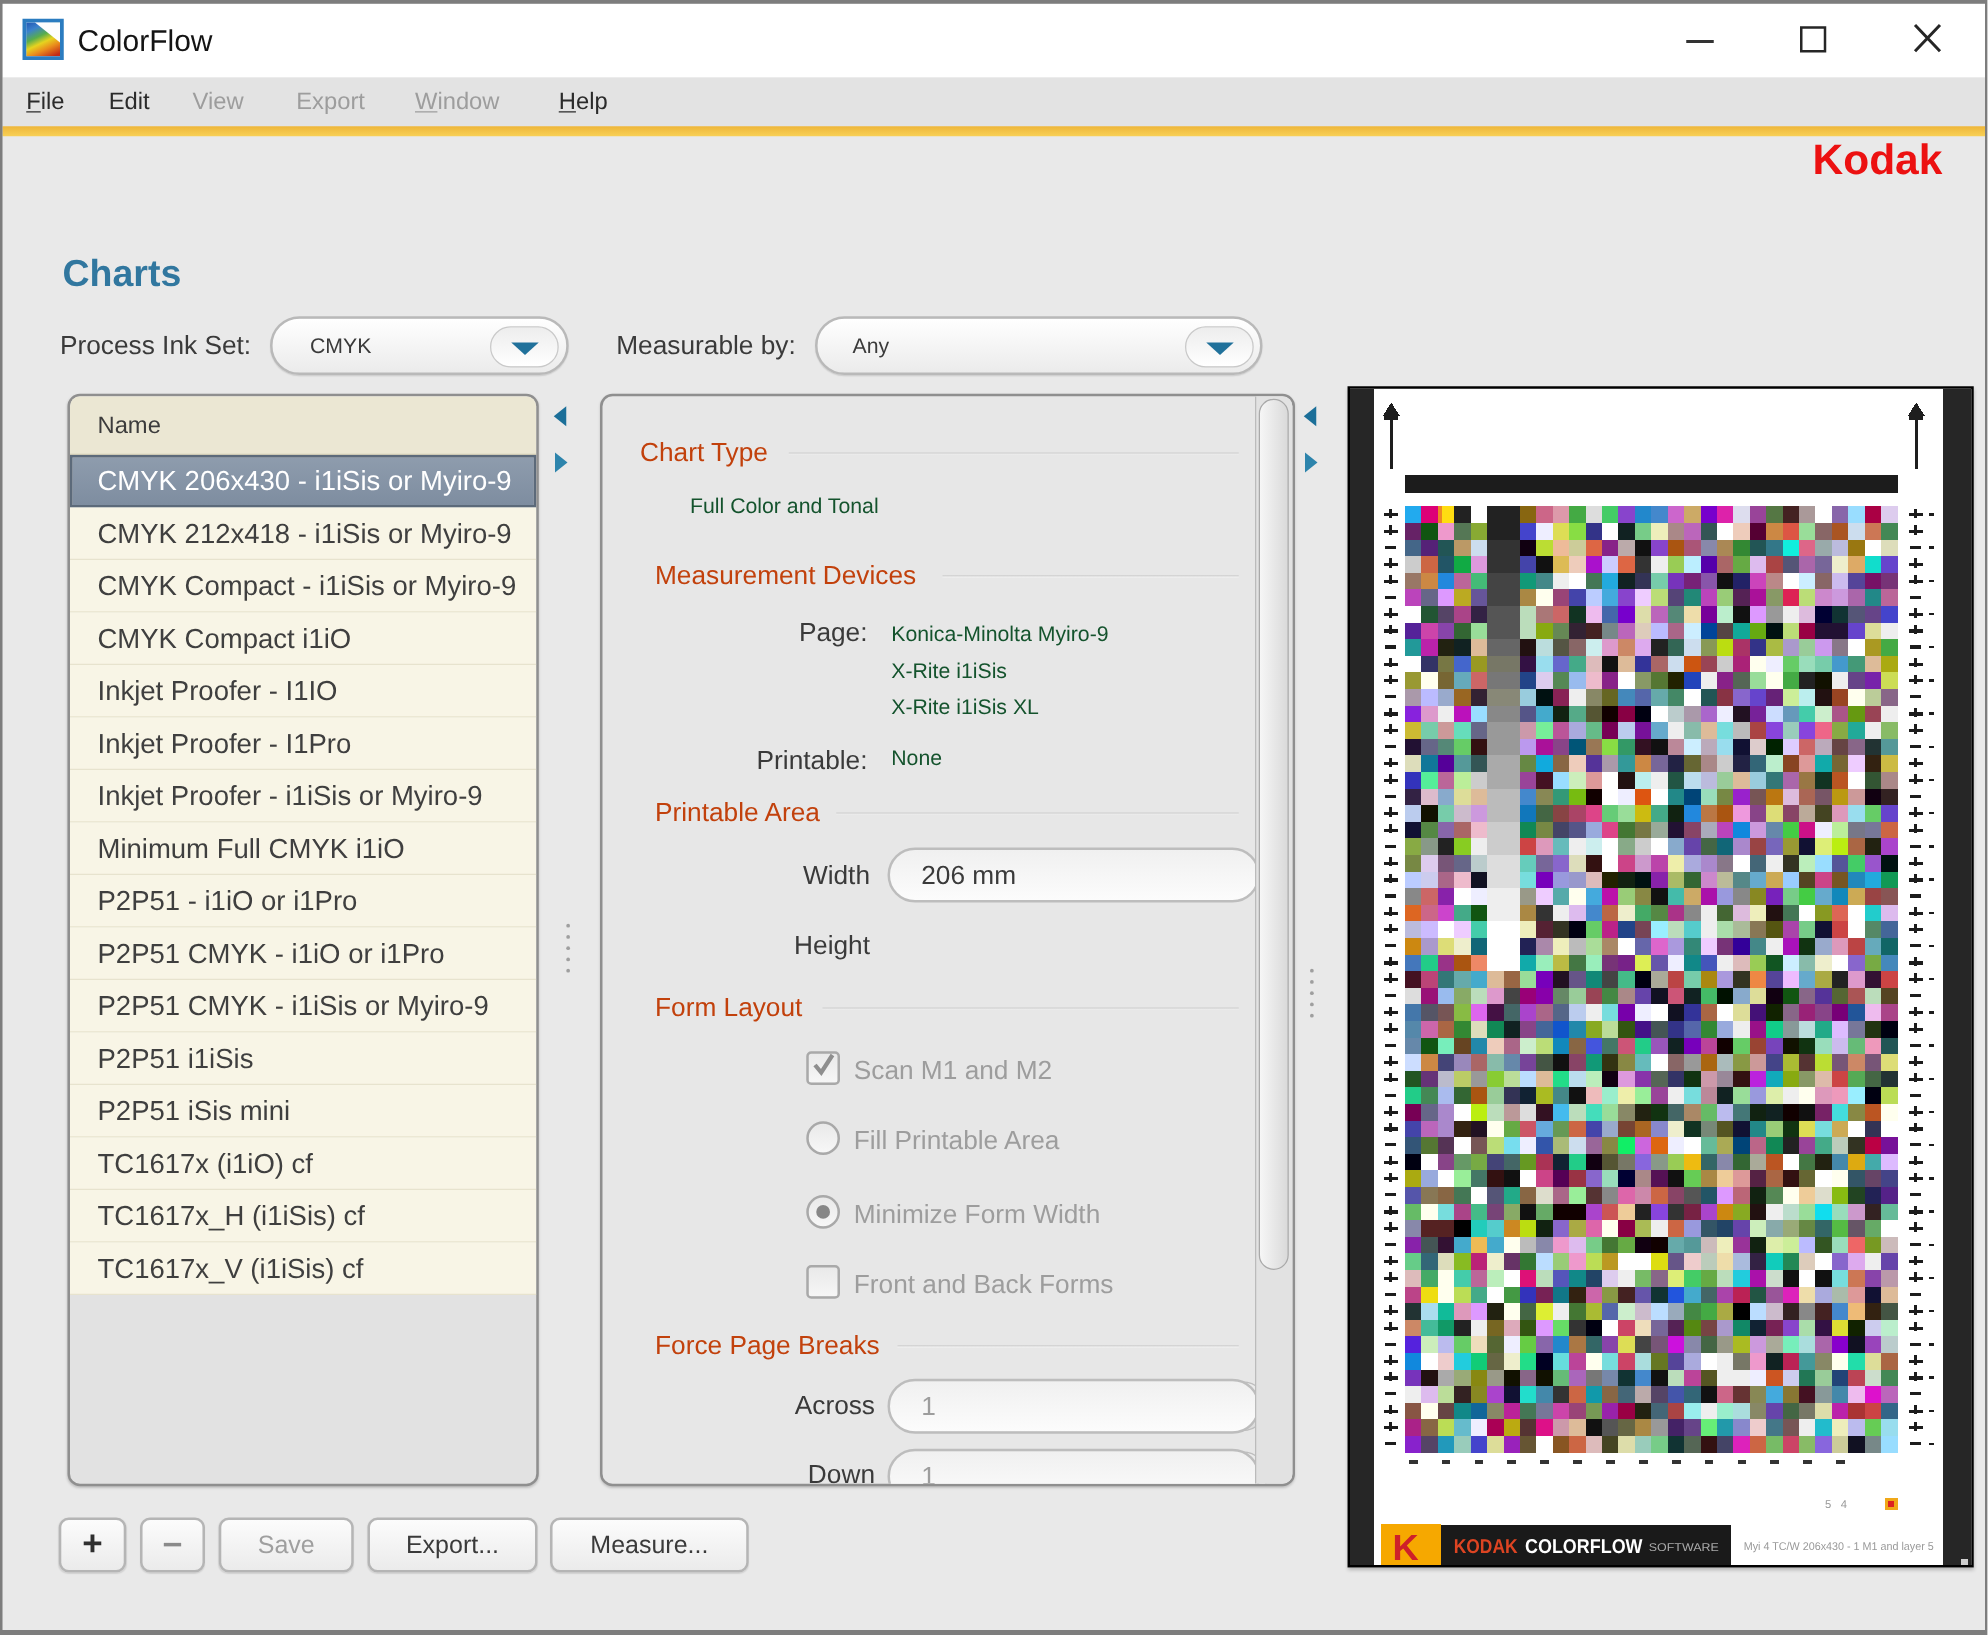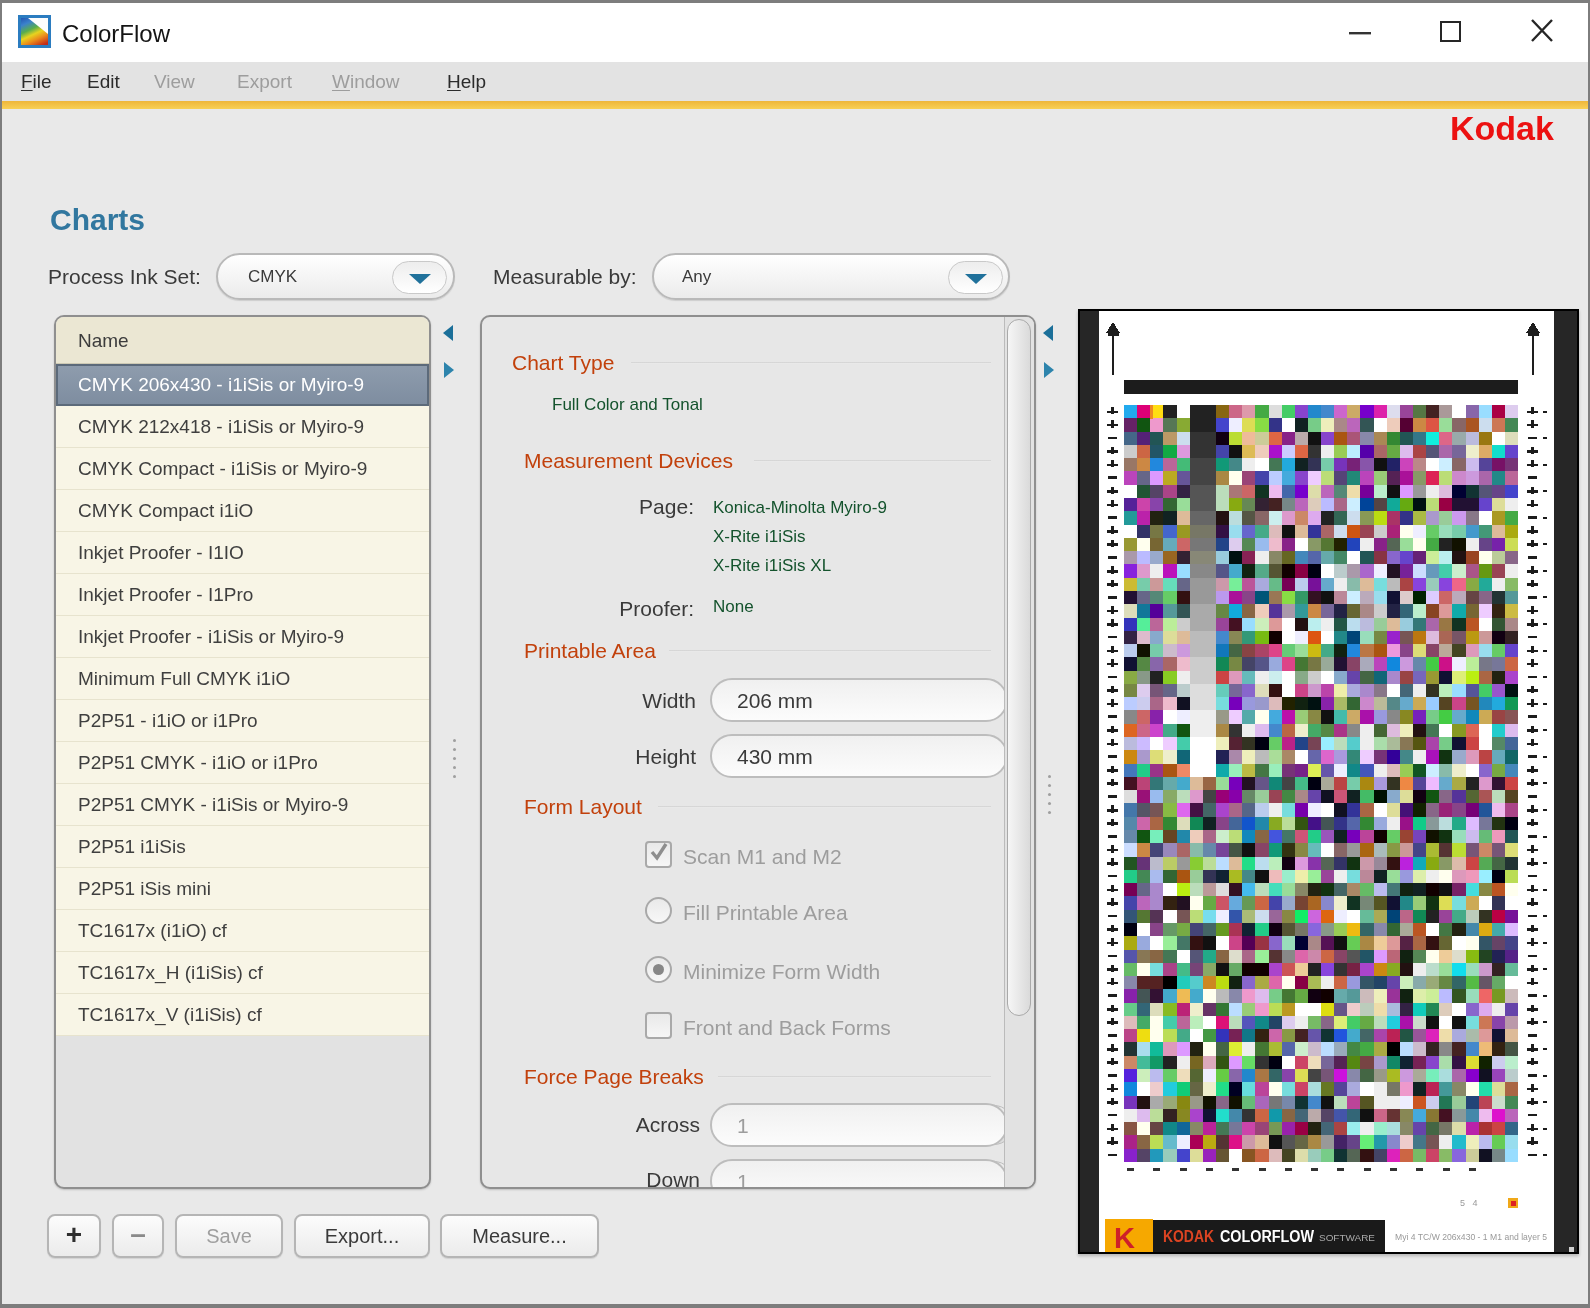--- a/index.html
+++ b/index.html
@@ -16,21 +16,21 @@
 #kodak{position:absolute;left:1450px;top:109px;font-size:34px;font-weight:bold;color:#ec1111;letter-spacing:0px}
 #charts{position:absolute;left:50px;top:203px;font-size:30px;font-weight:bold;color:#31779f}
 .lbl{position:absolute;font-size:21px;color:#3a3a3a}
 .pill{position:absolute;height:47px;border:2px solid #b9b9b9;border-radius:24px;background:linear-gradient(#ffffff,#ebebeb);box-shadow:0 1px 1px rgba(0,0,0,.12)}
 .pill .tx{position:absolute;top:0;height:43px;line-height:44px;font-size:17px;color:#3a3a3a}
 .dbtn{position:absolute;top:6px;width:55px;height:33px;border:1px solid #c9c9c9;border-radius:17px;background:linear-gradient(#ededed,#ffffff)}
 .dbtn i{position:absolute;left:50%;top:50%;margin:-4px 0 0 -11px;width:0;height:0;border-left:11px solid transparent;border-right:11px solid transparent;border-top:10px solid #20719b}
 .panel{position:absolute;border:2px solid #8f8f8f;border-radius:10px;background:#e5e5e5;overflow:hidden;box-shadow:0 1px 2px rgba(0,0,0,.18)}
 #listpanel{left:54px;top:315px;width:377px;height:874px;background:#e2e2e2}
 #lhead{height:47px;background:#ebe7d3;border-bottom:1px solid #cdc9b4;line-height:48px;padding-left:22px;font-size:19px;color:#3c3c3c}
-.row{height:42px;background:#f8f5e6;border-bottom:1px solid #e7e3ce;line-height:41px;padding-left:22px;font-size:19px;color:#3f3f3f;white-space:nowrap}
+.row{height:42px;background:#f8f5e6;border-bottom:1px solid #e7e3ce;line-height:41px;padding-left:22px;font-size:22px;color:#3f3f3f;white-space:nowrap}
 .row.sel{background:linear-gradient(#8e9cad,#7e8da0);border:2px solid #5c6a7a;border-bottom:2px solid #5c6a7a;color:#fff;padding-left:20px;line-height:38px}
 #midpanel{left:480px;top:315px;width:556px;height:874px;background:#e7e7e7}
 .sect{position:absolute;font-size:21px;color:#c2410c}
 .sline{position:absolute;height:2px;background:linear-gradient(#cdcdcd,#f2f2f2);right:43px}
 .mtx{position:absolute;font-size:17px;color:#14532d}
 .rlab{position:absolute;font-size:21px;color:#3a3a3a;text-align:right;left:0}
 .fpill{position:absolute;left:228px;width:298px;height:44px;border:2px solid #bdbdbd;border-radius:22px;background:linear-gradient(#f0f0f0,#fcfcfc)}
 .fpill .tx{position:absolute;left:25px;top:0;height:40px;line-height:41px;font-size:21px;color:#3a3a3a}
 .fpill .tx.dis{color:#9d9d9d}
 .spin{position:absolute;left:492px;width:40px;height:40px;border-radius:50%;border:1px solid #bdbdbd;background:linear-gradient(#ececec,#dcdcdc)}
@@ -109,32 +109,29 @@
 <div class="grip" style="left:453px;top:739px"></div>
 
 <div class="panel" id="midpanel">
   <div class="sect" style="left:30px;top:34px">Chart Type</div>
   <div class="sline" style="left:149px;top:45px"></div>
   <div class="mtx" style="left:70px;top:78px">Full Color and Tonal</div>
   <div class="sect" style="left:42px;top:132px">Measurement Devices</div>
   <div class="sline" style="left:272px;top:143px"></div>
   <div class="rlab" style="width:212px;top:178px">Page:</div>
   <div class="mtx" style="left:231px;top:176px;line-height:29px">Konica-Minolta Myiro-9<br>X-Rite i1iSis<br>X-Rite i1iSis XL</div>
-  <div class="rlab" style="width:212px;top:280px">Proofer:</div>
+  <div class="rlab" style="width:212px;top:280px">Printable:</div>
   <div class="mtx" style="left:231px;top:280px">None</div>
   <div class="sect" style="left:42px;top:322px">Printable Area</div>
   <div class="sline" style="left:187px;top:333px"></div>
   <div class="rlab" style="width:214px;top:372px">Width</div>
   <div class="fpill" style="top:361px">
       <span class="tx">206 mm</span>
     </div>
   <div class="rlab" style="width:214px;top:428px">Height</div>
-  <div class="fpill" style="top:417px">
-      <span class="tx">430 mm</span>
-    </div>
   <div class="sect" style="left:42px;top:478px">Form Layout</div>
   <div class="sline" style="left:176px;top:489px"></div>
   <div class="cb" style="top:524px">
       <svg width="23" height="23" style="position:absolute;left:0;top:-2px">
         <path d="M5 11 L10 17 L19 3" stroke="#8e8e8e" stroke-width="3.4" fill="none"></path>
       </svg>
     </div>
   <div class="glab" style="top:528px">Scan M1 and M2</div>
   <div class="rb" style="top:580px"></div>
   <div class="glab" style="top:584px">Fill Printable Area</div>

